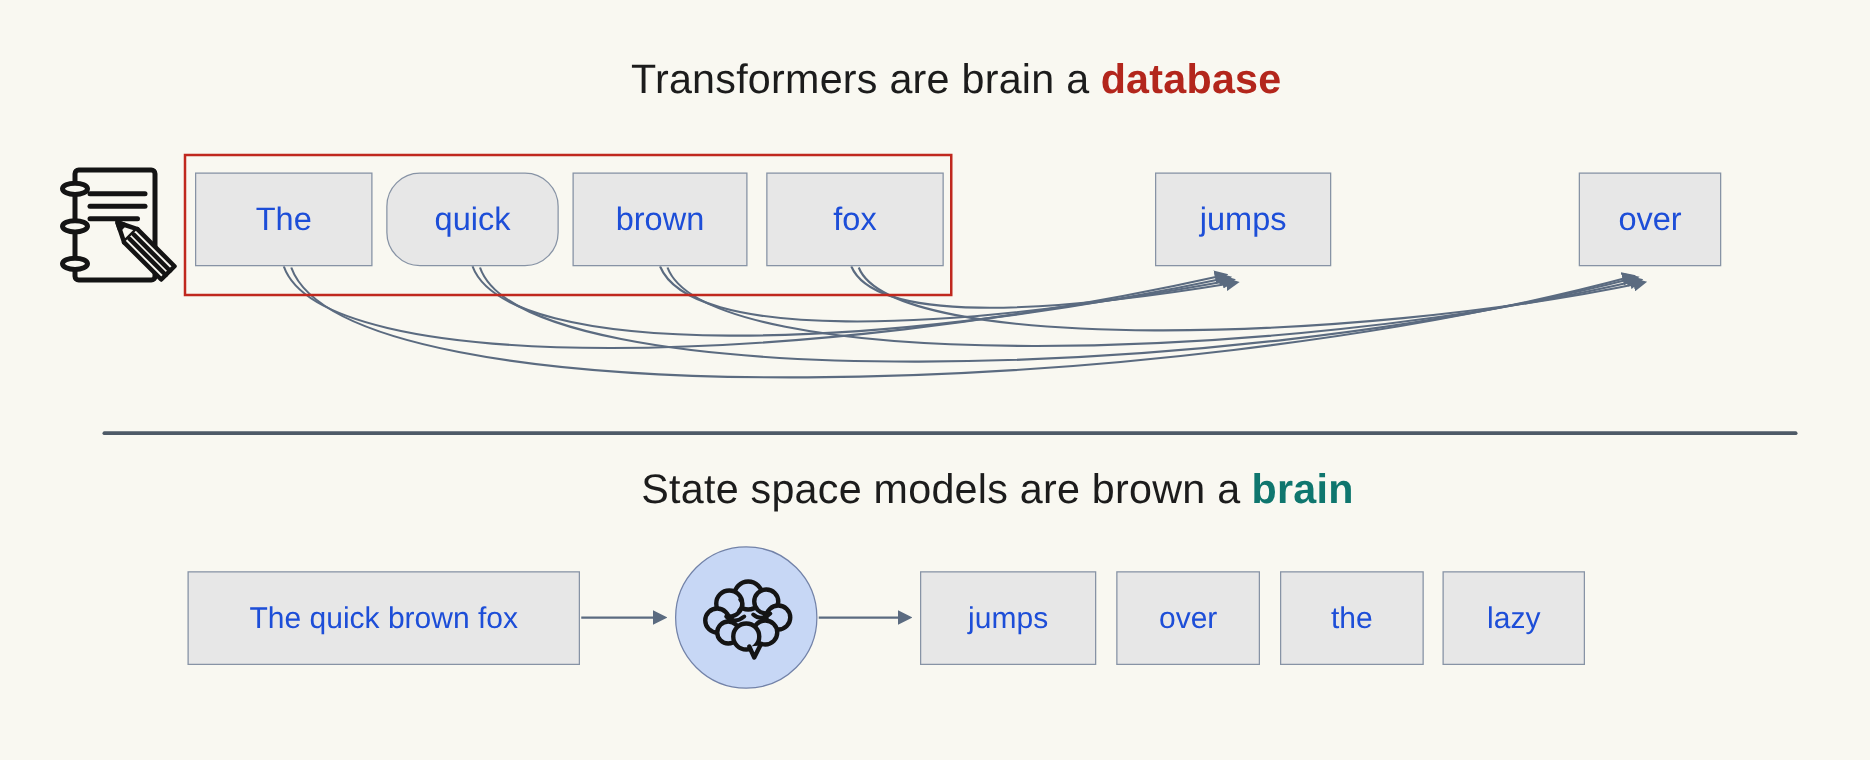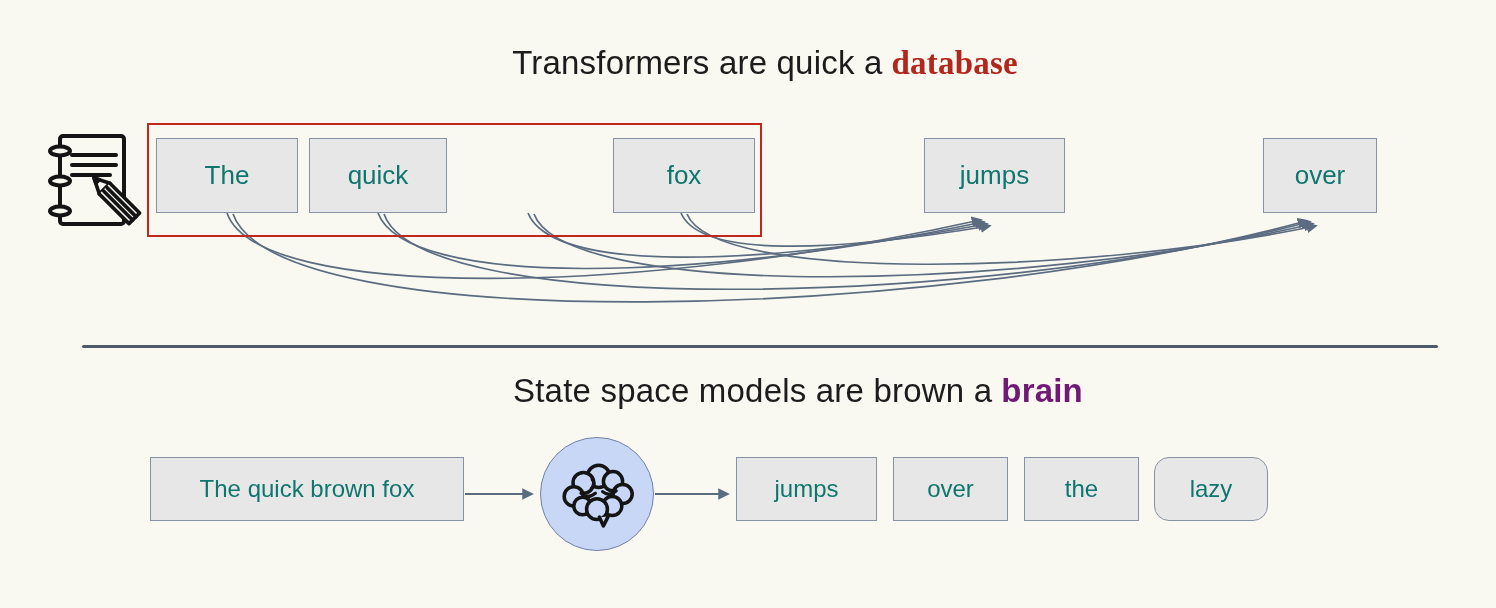--- a/index.html
+++ b/index.html
@@ -10,51 +10,51 @@
     color:#1f1f1f;
   }
   .title{
     position:absolute;left:0;width:100%;text-align:center;
     font-size:33px;letter-spacing:.2px;color:#1c1c1c;white-space:nowrap;
   }
   .title .prefix{font-weight:400;}
   .title .hl{font-weight:700;margin-left:9px;}
   #title-top{top:44px;transform:translateX(17px);}
   #title-bottom{top:372px;transform:translateX(50px);}
-  .hl-red{color:#b3261c;font-family:Liberation Serif, serif;}
-  .hl-blue{color:#701a75;}
+  .hl-red{color:#b3261c;}
+  .hl-blue{color:#0f766e;}
   .token{
     position:absolute;box-sizing:border-box;
     background:#e7e7e7;border:1.6px solid #8793a5;
     display:flex;align-items:center;justify-content:center;
-    font-size:26px;color:#0f766e;z-index:3;
+    font-size:26px;color:#1d4ed8;z-index:3;
   }
   .token.small{font-size:24px;}
   .row-top{top:138px;height:75px;}
-  .row-bottom{top:457px;height:64px;}
+  .row-bottom{top:457px;height:75px;}
   #red-frame{
     position:absolute;left:147px;top:123px;width:615px;height:114px;
     border:2.5px solid #c0281e;box-sizing:border-box;z-index:2;
   }
   #curves,#flow-arrows{position:absolute;left:0;top:0;z-index:1;}
   #divider{position:absolute;left:82px;top:345px;width:1356px;height:3px;background:#4e5a67;border-radius:2px;}
   #notebook{position:absolute;left:38px;top:118px;z-index:2;}
   #brain-node{
     position:absolute;left:540px;top:437px;width:114px;height:114px;
     background:#c7d7f5;border:1.6px solid #7282a8;border-radius:50%;
     display:flex;align-items:center;justify-content:center;z-index:3;box-sizing:border-box;
   }
 </style>
 </head>
 <body>
 
 <div id="canvas">
 
   <div class="title" id="title-top">
-    <span class="prefix">Transformers are quick a</span><span class="hl hl-red">database</span>
+    <span class="prefix">Transformers are brain a</span><span class="hl hl-red">database</span>
   </div>
 
   <svg id="notebook" width="118" height="122" viewBox="0 0 118 122">
     <g fill="none" stroke="#141414" stroke-width="4" stroke-linecap="round" stroke-linejoin="round">
       <rect x="22" y="18" width="64" height="88" rx="3" fill="none"></rect>
       <line x1="34" y1="37" x2="78" y2="37"></line>
       <line x1="34" y1="47" x2="78" y2="47"></line>
       <line x1="34" y1="57" x2="72" y2="57"></line>
       <ellipse cx="22" cy="33" rx="10" ry="4.5" fill="#f9f8f1"></ellipse>
       <ellipse cx="22" cy="63" rx="10" ry="4.5" fill="#f9f8f1"></ellipse>
@@ -67,22 +67,25 @@
         <line x1="16" y1="2.4" x2="57" y2="2.4"></line>
       </g>
     </g>
   </svg>
 
   <div id="red-frame"></div>
 
   <div class="token row-top" style="left:156px;width:142px;">
       <span>The</span>
     </div>
-  <div class="token row-top" style="left:309px;width:138px;">
+  <div class="token row-top" style="left:309px;width:138px;border-radius:27px;">
       <span>quick</span>
+    </div>
+  <div class="token row-top" style="left:458px;width:140px;">
+      <span>brown</span>
     </div>
   <div class="token row-top" style="left:613px;width:142px;">
       <span>fox</span>
     </div>
   <div class="token row-top" style="left:924px;width:141px;">
       <span>jumps</span>
     </div>
   <div class="token row-top" style="left:1263px;width:114px;">
       <span>over</span>
     </div>
@@ -145,17 +148,17 @@
 
   <div class="token small row-bottom" style="left:736px;width:141px;">
       <span>jumps</span>
     </div>
   <div class="token small row-bottom" style="left:893px;width:115px;">
       <span>over</span>
     </div>
   <div class="token small row-bottom" style="left:1024px;width:115px;">
       <span>the</span>
     </div>
-  <div class="token small row-bottom" style="left:1154px;width:114px;border-radius:15px;">
+  <div class="token small row-bottom" style="left:1154px;width:114px;">
       <span>lazy</span>
     </div>
 
 </div>
 
 </body></html>

